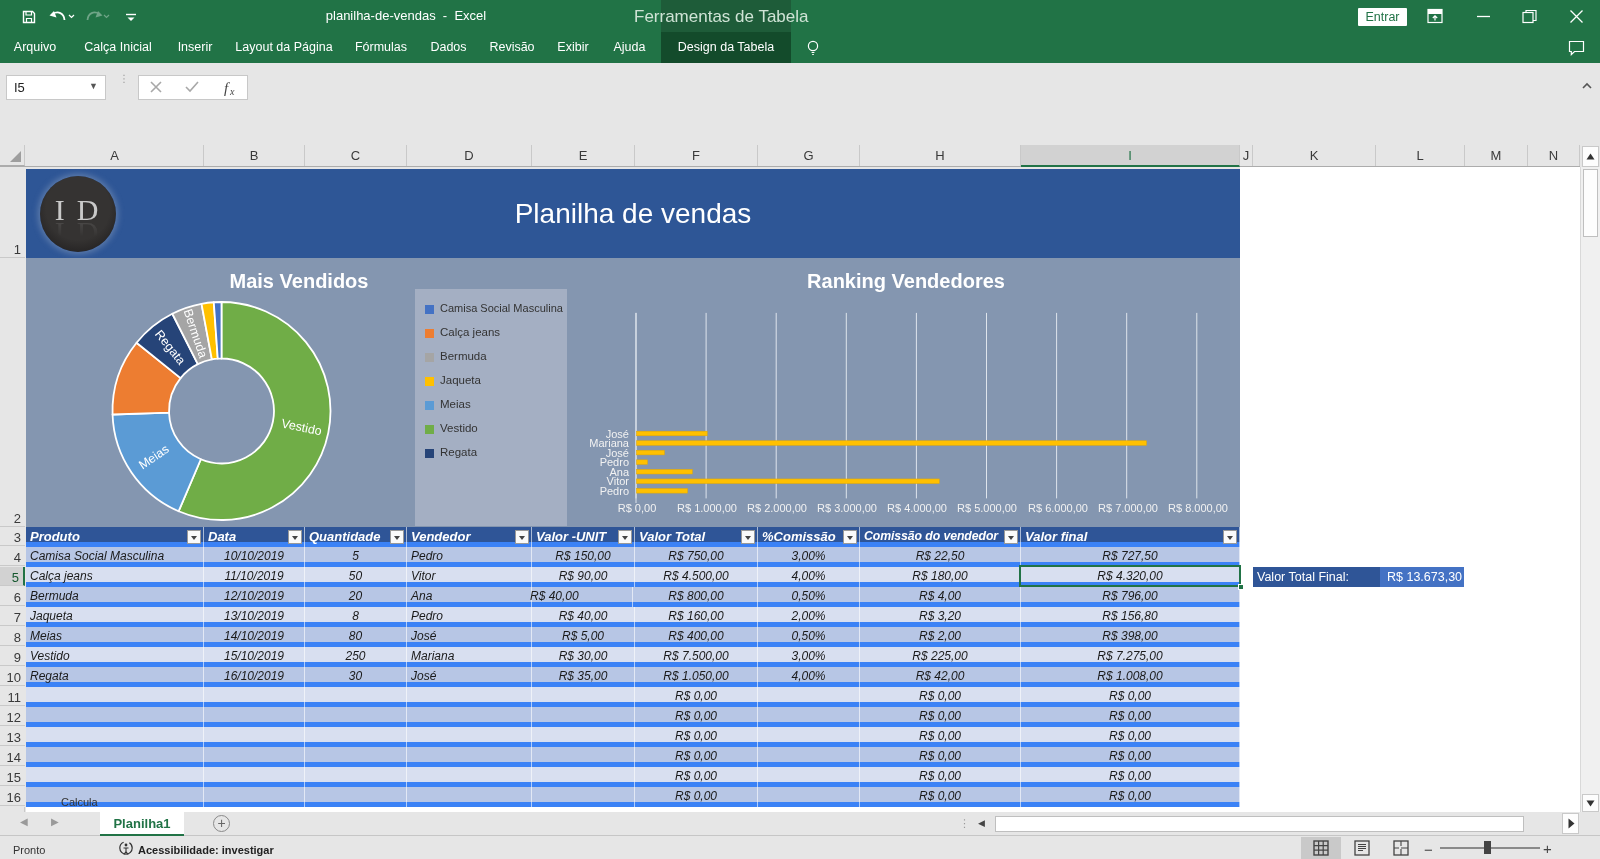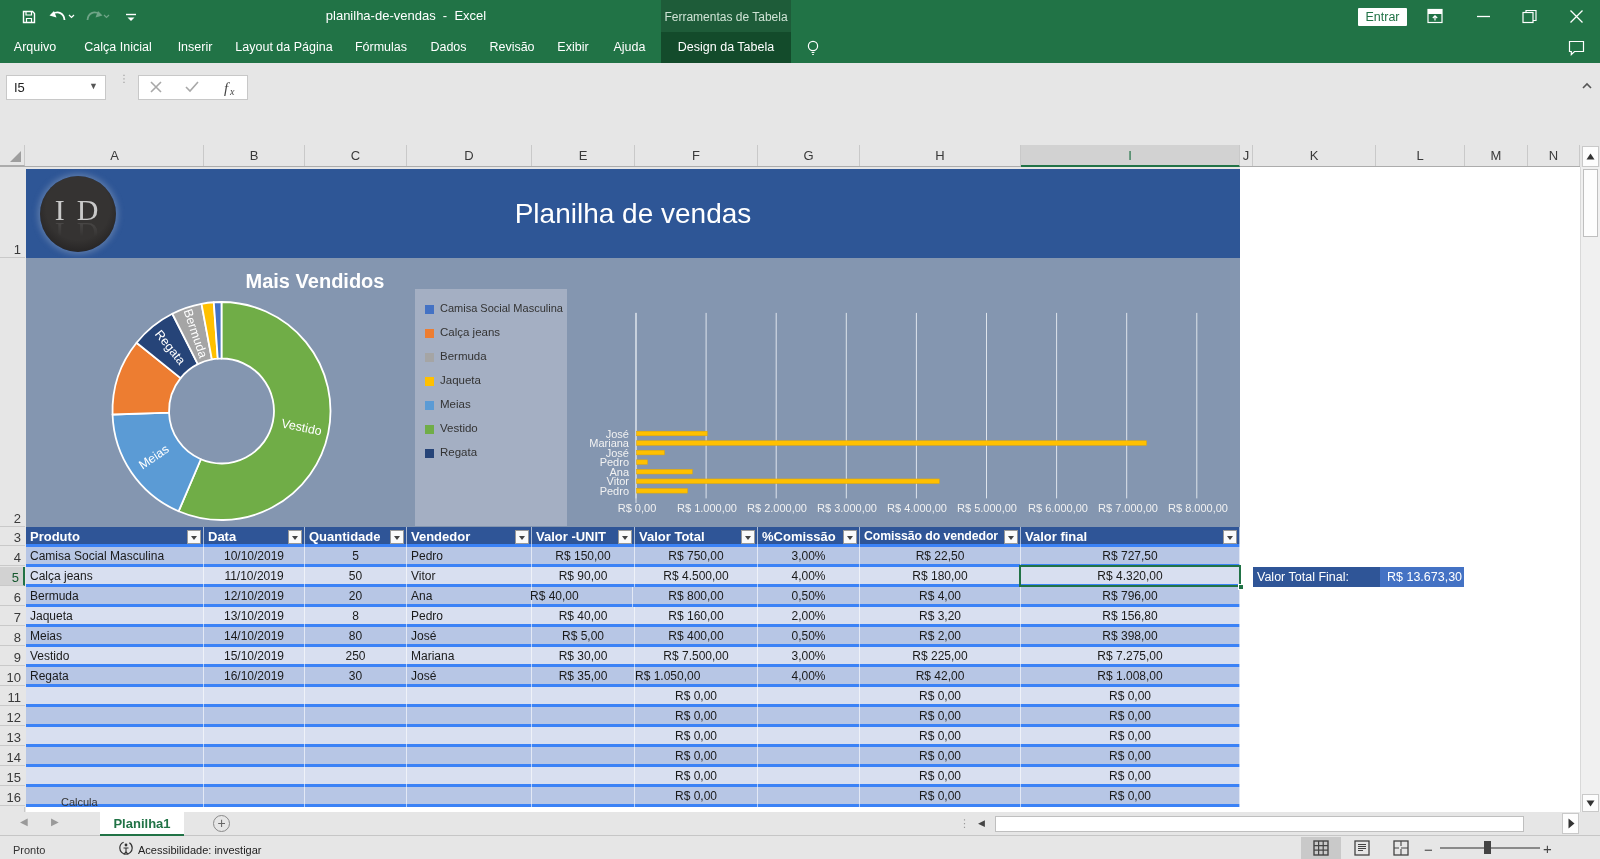--- a/index.html
+++ b/index.html
@@ -20,32 +20,32 @@
 #finput { left:250px; top:74px; width:1342px; height:64px; background:#fff; border:1px solid #C8C8C8; font-size:13.5px; color:#111; padding:4px 0 0 11px; }
 
 #colheads { left:0; top:145px; width:1580px; height:22px; background:#E6E6E6; border-bottom:1px solid #ACACAC; }
 .colh { position:absolute; top:145px; height:21px; border-right:1px solid #C9C9C9; font-size:13px; color:#3a3a3a; text-align:center; line-height:21px; }
 
 .rowh { position:absolute; left:0; width:25px; border-bottom:1px solid #C9C9C9; background:#E6E6E6; font-size:13px; color:#3a3a3a; text-align:right; padding-right:4px; display:flex; align-items:flex-end; justify-content:flex-end; }
 
 #banner { left:26px; top:169px; width:1214px; height:89px; background:#2E5696; }
 #chart1 { left:26px; top:258px; width:546px; height:269px; background:#8496B0; }
 #chart2 { left:572px; top:258px; width:668px; height:269px; background:#8496B0; }
-.ctitle { position:absolute; width:100%; text-align:center; color:#fff; font-weight:bold; font-size:20px;margin-left:16px; }
+.ctitle { position:absolute; width:100%; text-align:center; color:#fff; font-weight:bold; font-size:20px; }
 
 .trow { position:absolute; left:26px; width:1214px; height:20px; }
 .tc { position:absolute; top:0; height:20px; font-size:12px; color:#1a1a1a; line-height:19px; white-space:nowrap; }
 
 #tabbar { left:0; top:812px; width:1600px; height:24px; background:#E6E6E6; border-bottom:1px solid #C6C6C6; }
 #statusbar { left:0; top:837px; width:1600px; height:22px; background:#E6E6E6; font-size:12px; color:#333; }
 .th { color:#fff; font-weight:bold; font-size:13px; padding-left:4px; }
 .fbtn { position:absolute; top:3px; width:14px; height:14px; background:#FAFAFA; border:1px solid #999999; }
 .fbtn span { position:absolute; left:3px; top:5px; width:0; height:0; border-left:3.5px solid transparent; border-right:3.5px solid transparent; border-top:4.5px solid #444; font-size:0; }
 .sep { border-right:1px solid rgba(255,255,255,0.6); }
-.trow { border-bottom:3px solid #3b82f6; }
+.trow { border-bottom:5px solid #3b82f6;font-style:italic; }
 </style>
 </head>
 <body>
 <div id="app">
   <div class="abs" id="titlebar"></div>
   <div class="abs" id="ctxblock"></div>
   <div class="abs" id="tabrow"></div>
   <div class="abs" id="ctxblock2"></div>
 
   <svg class="abs" style="left:22px;top:8px" width="120" height="18" viewBox="0 0 120 18">
@@ -65,21 +65,21 @@
         </g>
       <path d="M80.5 7.5 L73.5 9.5 L76 3 Z" fill="#fff"></path>
       <path d="M82 7 l2.5 2.5 L87 7" stroke="#fff" stroke-width="1.2" fill="none"></path>
     </g>
     <g stroke="#fff" stroke-width="1.4">
         <path d="M104 6.5 h10"></path>
       </g>
     <path d="M105.5 9.5 L112.5 9.5 L109 13 Z" fill="#fff"></path>
   </svg>
   <div class="abs ttxt" style="left:0;top:8px;width:812px;text-align:center">planilha-de-vendas&nbsp;&nbsp;-&nbsp;&nbsp;Excel</div>
-  <div class="abs" style="left:661px;top:0;width:130px;height:32px;line-height:34px;text-align:center;color:#CFE3D5;font-size:12px;white-space:nowrap">Ferramentas de Tabela</div>
+  <div class="abs" style="left:634px;top:0;width:130px;height:32px;line-height:34px;text-align:center;color:#CFE3D5;font-size:17px;white-space:nowrap">Ferramentas de Tabela</div>
 
   <div class="abs" style="left:1358px;top:8px;width:49px;height:18px;background:#fff;border-radius:1px;color:#217346;font-size:12.5px;text-align:center;line-height:18px">Entrar</div>
   <svg class="abs" style="left:1427px;top:8px" width="17" height="17" viewBox="0 0 17 17">
     <rect x="1" y="1.5" width="14" height="13" fill="none" stroke="#fff" stroke-width="1.2"></rect>
     <rect x="1" y="1.5" width="14" height="4.5" fill="#fff"></rect>
     <path d="M8 12.5 L8 8 M5.8 10 L8 7.8 L10.2 10" stroke="#fff" stroke-width="1.2" fill="none"></path>
   </svg>
   <svg class="abs" style="left:1475px;top:8px" width="17" height="17" viewBox="0 0 17 17">
       <path d="M2 8.5 h13" stroke="#fff" stroke-width="1.3"></path>
     </svg>
@@ -212,20 +212,21 @@
   <div class="abs" style="left:440px;top:446px;font-size:11.5px;color:#333">Regata</div>
   <div class="abs" style="left:425px;top:305px;width:9px;height:9px;background:#4472C4"></div>
   <div class="abs" style="left:425px;top:329px;width:9px;height:9px;background:#ED7D31"></div>
   <div class="abs" style="left:425px;top:353px;width:9px;height:9px;background:#A5A5A5"></div>
   <div class="abs" style="left:425px;top:377px;width:9px;height:9px;background:#FFC000"></div>
   <div class="abs" style="left:425px;top:401px;width:9px;height:9px;background:#5B9BD5"></div>
   <div class="abs" style="left:425px;top:425px;width:9px;height:9px;background:#70AD47"></div>
   <div class="abs" style="left:425px;top:449px;width:9px;height:9px;background:#264478"></div>
 
   <div class="abs" id="chart2">
+    <div class="ctitle" style="top:12px">Ranking Vendedores</div>
     <svg style="position:absolute;left:1px;top:0" width="667" height="269" viewBox="0 0 667 269">
       <g stroke="#DEE4EC" stroke-width="1">
           <path d="M63.0 54.9 V240.4"></path>
           <path d="M133.1 54.9 V240.4"></path>
           <path d="M203.2 54.9 V240.4"></path>
           <path d="M273.3 54.9 V240.4"></path>
           <path d="M343.4 54.9 V240.4"></path>
           <path d="M413.5 54.9 V240.4"></path>
           <path d="M483.6 54.9 V240.4"></path>
           <path d="M553.7 54.9 V240.4"></path>
@@ -367,21 +368,21 @@
     <div class="tc sep" style="left:732px;width:102px;text-align:center">3,00%</div>
     <div class="tc sep" style="left:834px;width:161px;text-align:center">R$ 225,00</div>
     <div class="tc sep" style="left:995px;width:219px;text-align:center">R$ 7.275,00</div>
   </div>
   <div class="trow" style="top:667px;background:#B7C6E5">
     <div class="tc sep" style="left:0px;width:178px;padding-left:4px">Regata</div>
     <div class="tc sep" style="left:178px;width:101px;text-align:center">16/10/2019</div>
     <div class="tc sep" style="left:279px;width:102px;text-align:center">30</div>
     <div class="tc sep" style="left:381px;width:125px;padding-left:4px">José</div>
     <div class="tc sep" style="left:506px;width:103px;text-align:center">R$ 35,00</div>
-    <div class="tc sep" style="left:609px;width:123px;">R$ 1.050,00</div>
+    <div class="tc sep" style="left:609px;width:123px;text-align:center">R$ 1.050,00</div>
     <div class="tc sep" style="left:732px;width:102px;text-align:center">4,00%</div>
     <div class="tc sep" style="left:834px;width:161px;text-align:center">R$ 42,00</div>
     <div class="tc sep" style="left:995px;width:219px;text-align:center">R$ 1.008,00</div>
   </div>
   <div class="trow" style="top:687px;background:#D8DFF0">
     <div class="tc sep" style="left:0px;width:178px"></div>
     <div class="tc sep" style="left:178px;width:101px"></div>
     <div class="tc sep" style="left:279px;width:102px"></div>
     <div class="tc sep" style="left:381px;width:125px"></div>
     <div class="tc sep" style="left:506px;width:103px"></div>
@@ -467,21 +468,21 @@
     </div>
 
   <div class="abs" id="statusbar"></div>
   <div class="abs" style="left:13px;top:844px;font-size:11px;color:#333">Pronto</div>
   <div class="abs" style="left:61px;top:796px;font-size:11px;color:#333">Calcula</div>
   <svg class="abs" style="left:118px;top:840px" width="16" height="16" viewBox="0 0 16 16">
     <circle cx="8" cy="8" r="6.2" fill="none" stroke="#333" stroke-width="1.2" stroke-dasharray="26 6"></circle>
     <circle cx="8" cy="5" r="1.4" fill="#333"></circle>
     <path d="M5.5 8 h5 M8 8 v4 M8 11.5 l-2 3 M8 11.5 l2 3" stroke="#333" stroke-width="1.1" fill="none"></path>
   </svg>
-  <div class="abs" style="left:138px;top:844px;font-size:11px;color:#222;font-weight:normal">Acessibilidade: investigar</div>
+  <div class="abs" style="left:138px;top:844px;font-size:11px;color:#222;font-weight:bold">Acessibilidade: investigar</div>
   <div class="abs" style="left:1301px;top:837px;width:40px;height:22px;background:#C9C9C9"></div>
   <svg class="abs" style="left:1313px;top:840px" width="16" height="16" viewBox="0 0 16 16">
     <rect x="1" y="1" width="14" height="14" fill="none" stroke="#444" stroke-width="1.4"></rect>
     <path d="M1 5.6 h14 M1 10.2 h14 M5.6 1 v14 M10.2 1 v14" stroke="#444" stroke-width="1.2"></path>
   </svg>
   <svg class="abs" style="left:1354px;top:840px" width="16" height="16" viewBox="0 0 16 16">
     <rect x="1" y="1" width="14" height="14" fill="none" stroke="#444" stroke-width="1.3"></rect>
     <path d="M4 4.5 h8 M4 6.5 h8 M4 8.5 h8 M4 10.5 h5" stroke="#444" stroke-width="1"></path>
   </svg>
   <svg class="abs" style="left:1393px;top:840px" width="16" height="16" viewBox="0 0 16 16">

